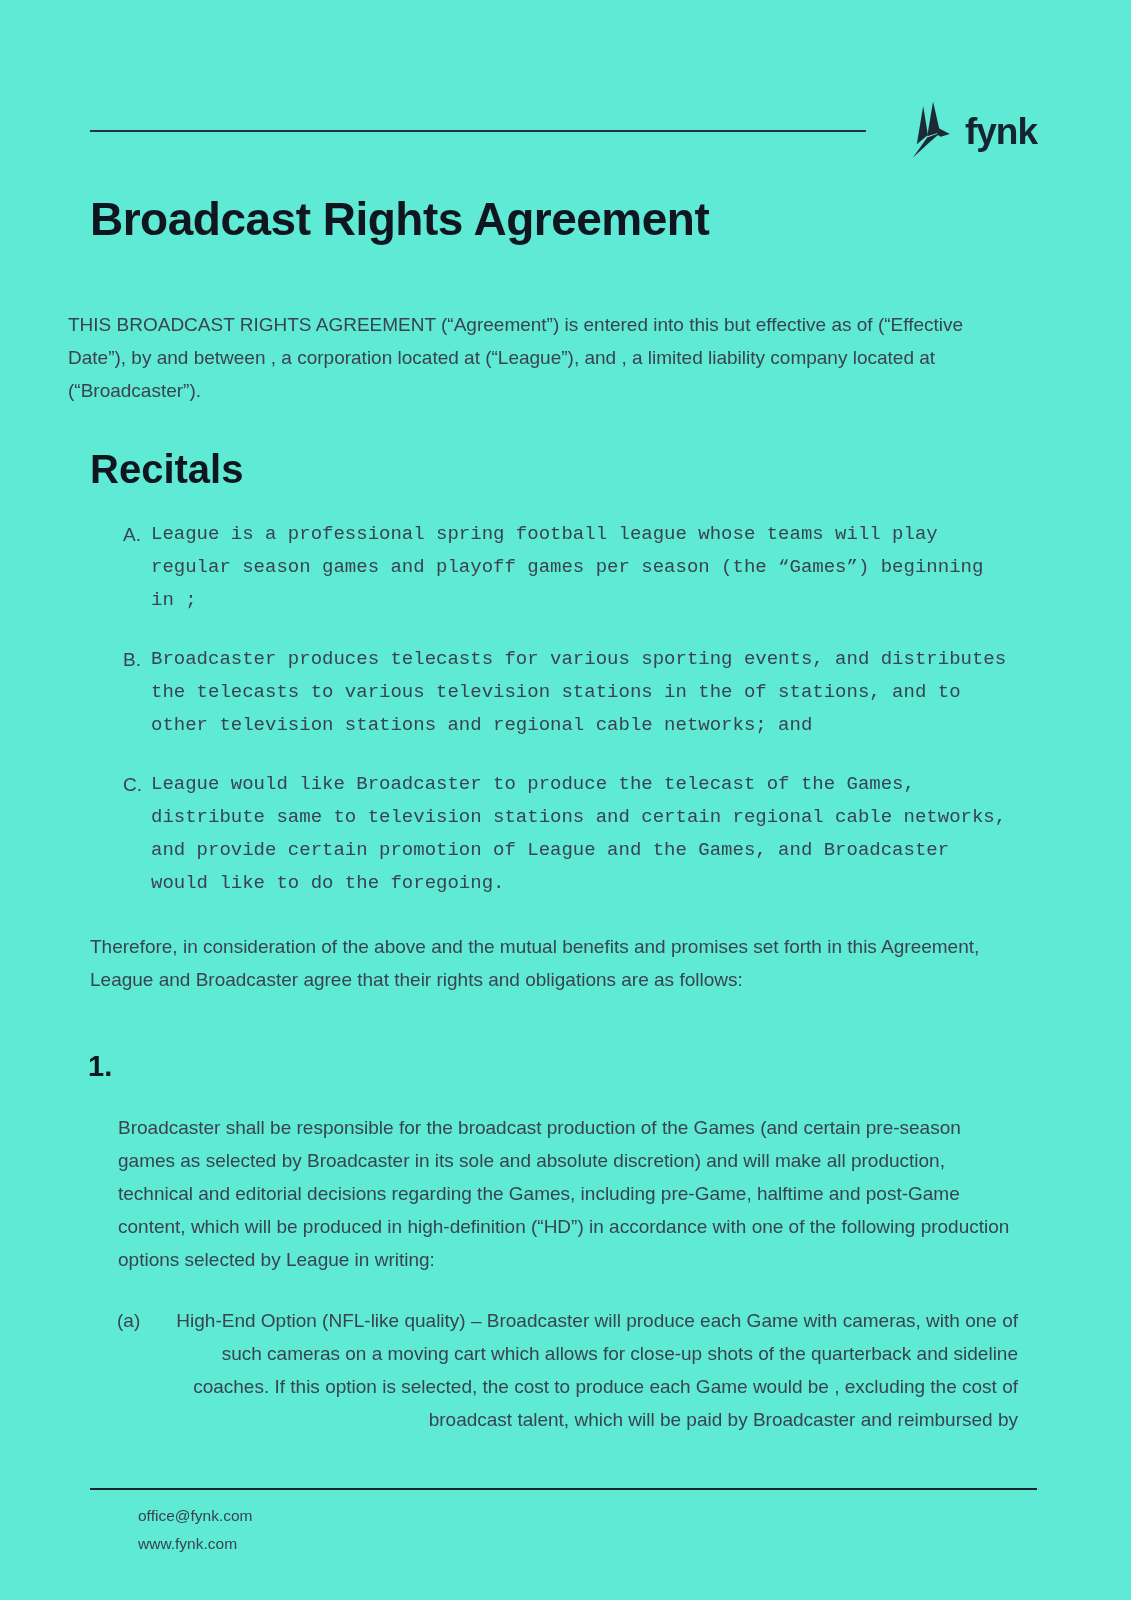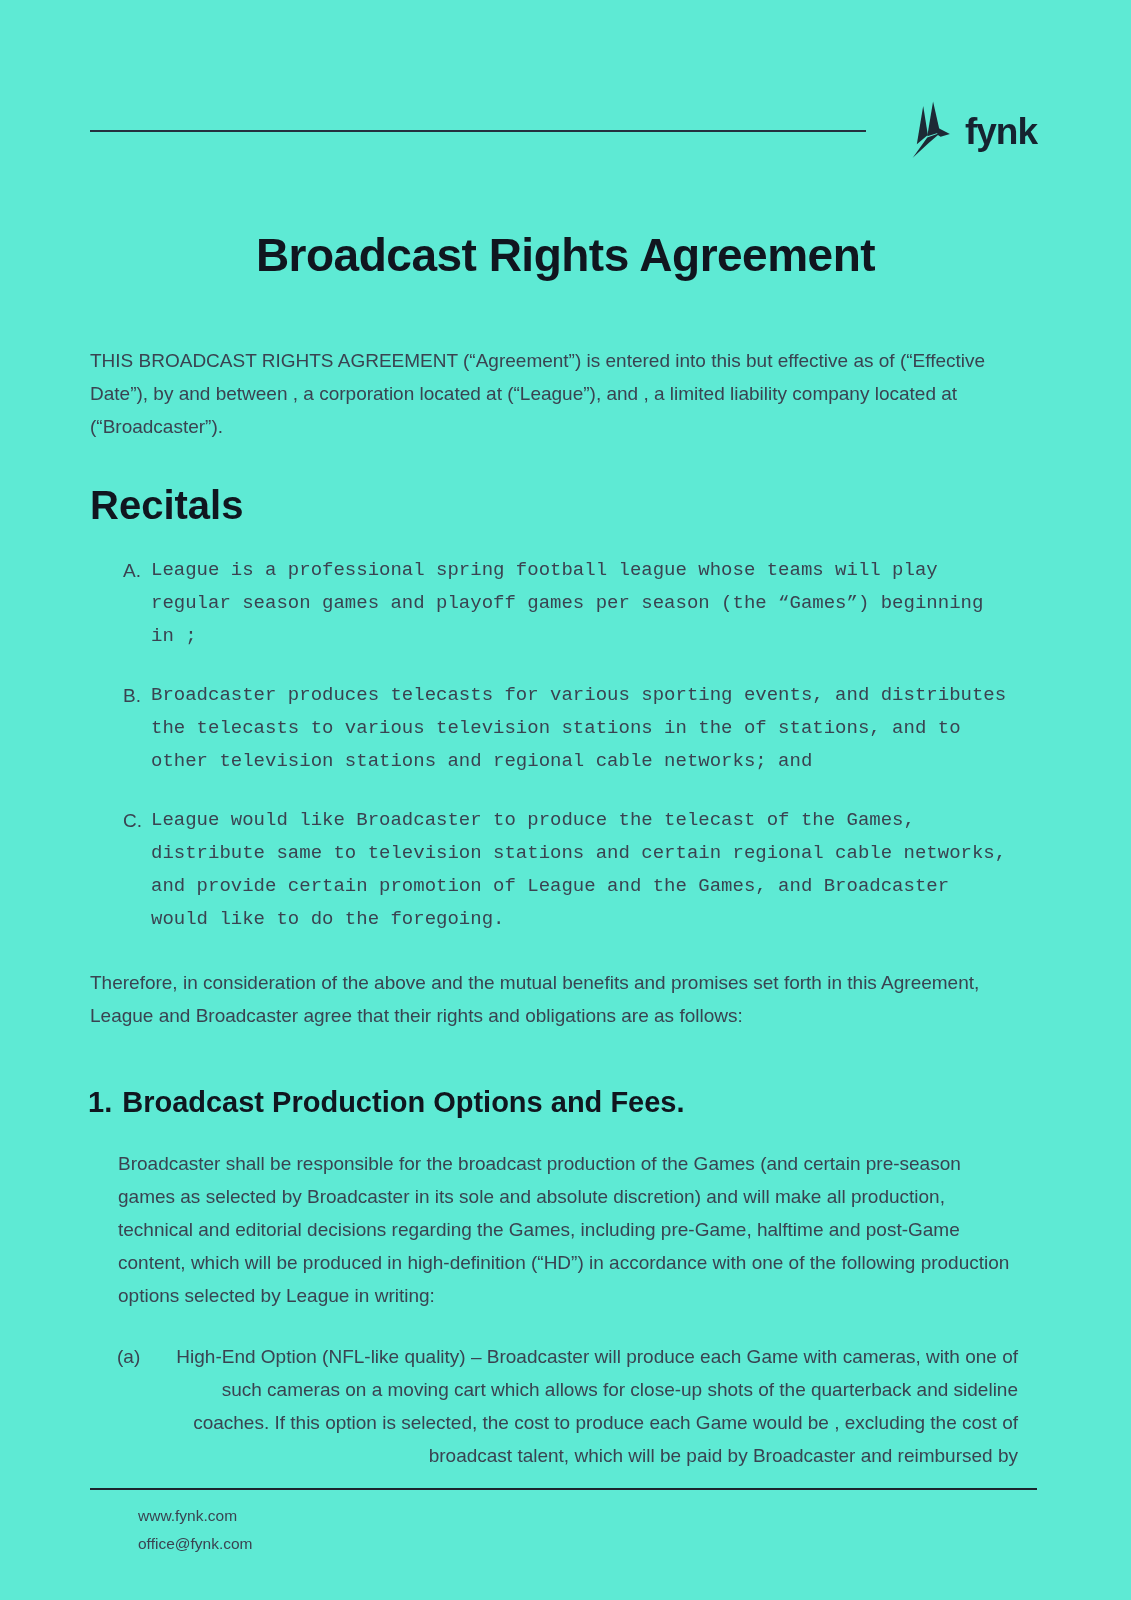--- a/index.html
+++ b/index.html
@@ -34,34 +34,34 @@
   .brand svg { display:block; }
   .brand-name {
     font-size:37px;
     font-weight:700;
     color:#162330;
     letter-spacing:-1px;
     line-height:1;
   }
   
   .doc-title {
-    margin:62px 90px 0 90px;
-    text-align:center;
+    margin:26px 90px 0 90px;
+    text-align:left;
     font-size:46px;
     font-weight:700;
     color:#10161f;
     letter-spacing:-0.5px;
   }
   .body-text {
     font-size:19px;
     line-height:33px;
     color:#3a4351;
   }
   .intro {
-    margin:62px 0 0 90px;
+    margin:62px 0 0 68px;
     width:922px;
   }
   .recitals-heading {
     margin:40px 0 0 90px;
     font-size:40px;
     font-weight:700;
     color:#10161f;
   }
   .recital {
     display:flex;
@@ -147,31 +147,30 @@
   </div>
   <div class="recital body-text">
     <span class="recital-label">C.</span>
     <span class="recital-text">League would like Broadcaster to produce the telecast of the Games, distribute same to television stations and certain regional cable networks, and provide certain promotion of League and the Games, and Broadcaster would like to do the foregoing.</span>
   </div>
 
   <p class="therefore body-text">Therefore, in consideration of the above and the mutual benefits and promises set forth in this Agreement, League and Broadcaster agree that their rights and obligations are as follows:</p>
 
   <h2 class="section-heading">
     <span>1.</span>
-    <span>Broadcast Production Options and Fees.</span>
   </h2>
 
   <p class="section-body body-text">Broadcaster shall be responsible for the broadcast production of the Games (and certain pre-season games as selected by Broadcaster in its sole and absolute discretion) and will make all production, technical and editorial decisions regarding the Games, including pre-Game, halftime and post-Game content, which will be produced in high-definition (“HD”) in accordance with one of the following production options selected by League in writing:</p>
 
   <div class="option body-text">
     <span class="option-label">(a)</span>
     <span class="option-text">High-End Option (NFL-like quality) – Broadcaster will produce each Game with cameras, with one of such cameras on a moving cart which allows for close-up shots of the quarterback and sideline coaches. If this option is selected, the cost to produce each Game would be , excluding the cost of broadcast talent, which will be paid by Broadcaster and reimbursed by</span>
   </div>
 
   <div class="footer">
     <div class="footer-rule"></div>
     <div class="footer-lines">
+      <div>office@fynk.com</div>
       <div>www.fynk.com</div>
-      <div>office@fynk.com</div>
     </div>
   </div>
 
 </div>
 
 </body></html>

